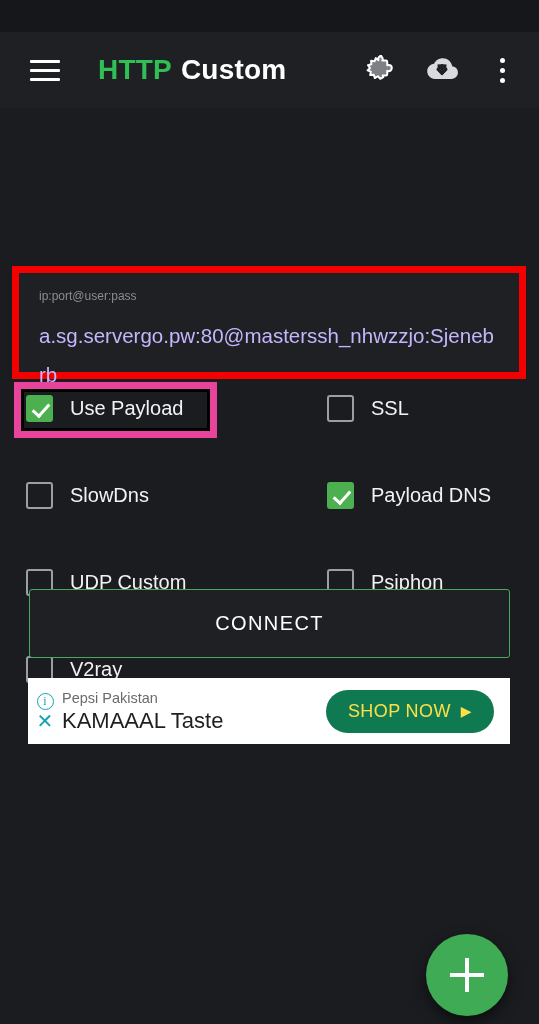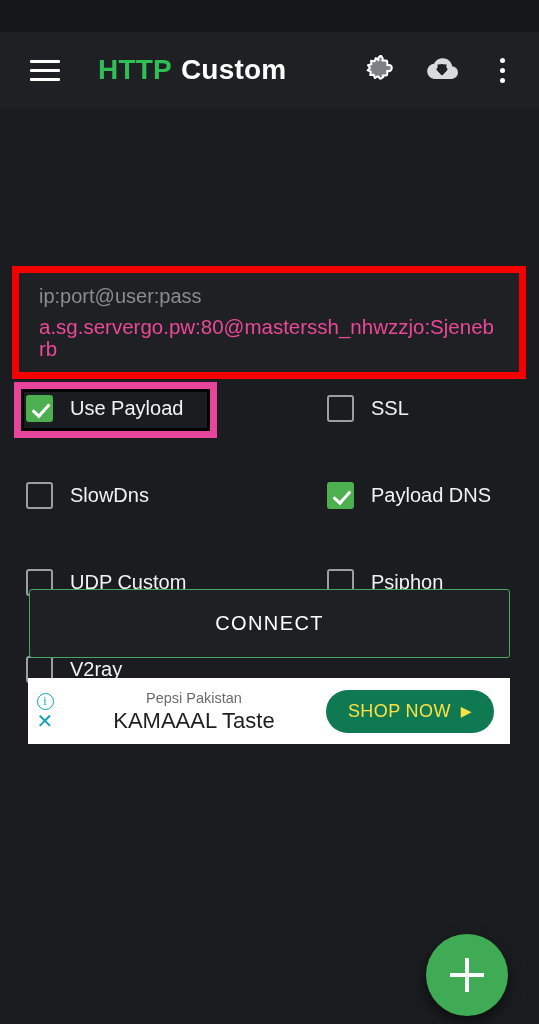--- a/index.html
+++ b/index.html
@@ -70,23 +70,23 @@
   .content { flex: 1 1 auto; position: relative; padding: 0 0 0 0; }
 
   
   .host-annotation {
     position: absolute; left: 12px; top: 158px;
     width: 514px; height: 113px;
     border: 7px solid #f40000;
     background: #1f2024;
   }
   .host-field { padding: 13px 20px 0 20px; }
-  .host-label { color: #8b8c90; font-size: 20px; line-height: 20px; }
+  .host-label { color: #8b8c90; font-size: 12px; line-height: 20px; }
   .host-value {
-    color: #ec4899; font-size: 20.5px; line-height: 22px;
+    color: #c4b5fd; font-size: 20.5px; line-height: 39px;
     margin-top: 10px; word-break: break-all;
   }
 
   
   .options {
     position: absolute; left: 0; top: 276px;
     width: 539px;
     display: grid;
     grid-template-columns: 262px 262px;
     row-gap: 0; column-gap: 0;
@@ -147,21 +147,21 @@
     display: flex; flex-direction: column; align-items: center; justify-content: center;
     gap: 3px; flex: 0 0 auto; padding-left: 4px;
   }
   .ad-i {
     width: 17px; height: 17px; border-radius: 50%;
     border: 1.6px solid #13a3b4; color: #13a3b4;
     font-size: 12px; line-height: 14px; text-align: center;
     font-family: "Liberation Serif", serif; cursor: pointer;
   }
   .ad-x { color: #13a3b4; font-size: 20px; line-height: 16px; cursor: pointer; }
-  .ad-text { flex: 1 1 auto; padding-left: 4px; text-align: center; }
+  .ad-text { flex: 1 1 auto; padding-left: 4px; }
   .ad-advertiser { color: #6b6b6b; font-size: 14.5px; line-height: 18px; }
   .ad-headline { color: #1f1f1f; font-size: 22px; line-height: 27px; }
   .ad-cta {
     margin-right: 16px; flex: 0 0 auto;
     background: #0f7a51; color: #fde047;
     border-radius: 22px; height: 43px;
     display: flex; align-items: center; justify-content: space-between;
     padding: 14px 22px; font-size: 18px; letter-spacing: .4px;
     cursor: pointer; white-space: nowrap;
   }

